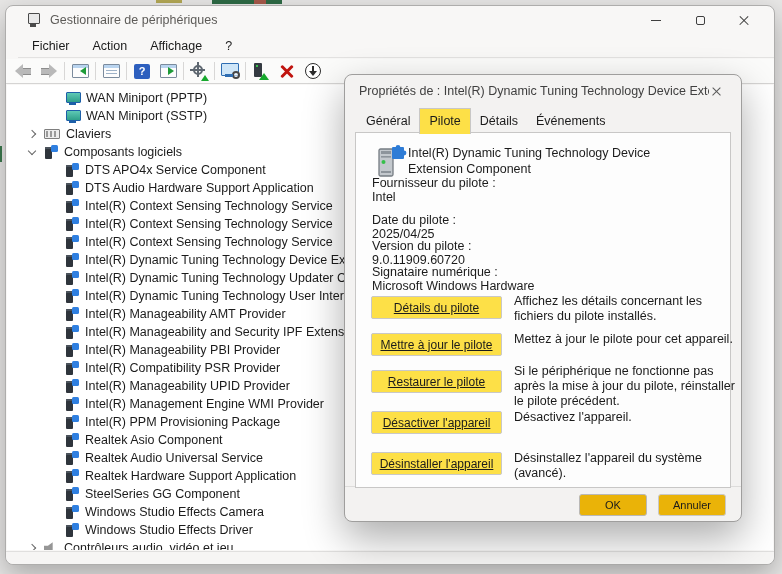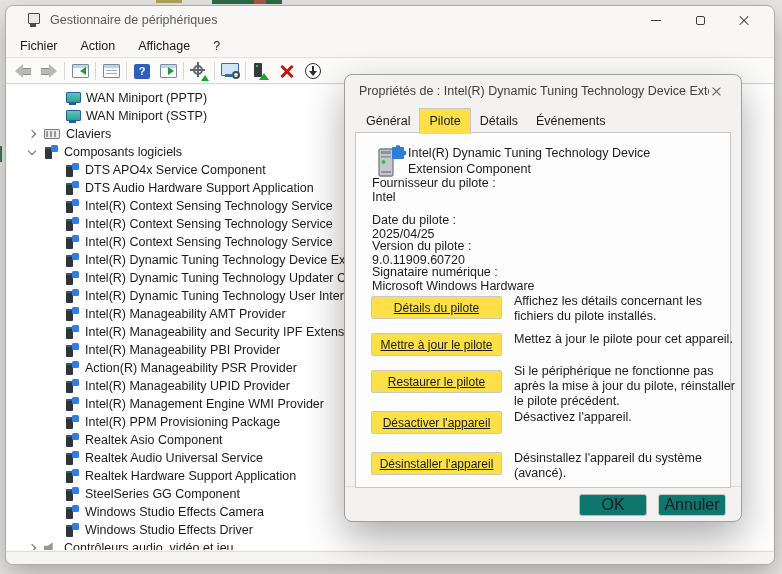--- a/index.html
+++ b/index.html
@@ -30,21 +30,21 @@
   .win-controls { position:absolute; right:8px; top:0; height:28px; display:flex; }
   .wc-btn { width:44px; height:28px; display:flex; align-items:center; justify-content:center; }
   .glyph-min { width:10px; height:1px; background:#3f3f3f; }
   .glyph-max { width:9px; height:9px; border:1px solid #3f3f3f; border-radius:2px; }
   .glyph-close { position:relative; width:12px; height:12px; }
   .glyph-close::before,.glyph-close::after { content:""; position:absolute; left:0; top:5.5px; width:12px; height:1.2px; background:#3f3f3f; }
   .glyph-close::before { transform:rotate(45deg); }
   .glyph-close::after  { transform:rotate(-45deg); }
 
   
-  .menubar { position:absolute; left:0; top:28px; right:0; height:24px; display:flex; align-items:center;
+  .menubar { position:absolute; left:12px; top:28px; right:0; height:24px; display:flex; align-items:center;
     border-bottom:1px solid #e3e2e1; }
   .menu-item { font-size:12.5px; padding:3px 10px; margin-left:3px; color:#1b1b1b; }
   .menu-item:first-child { margin-left:4px; }
 
   
   .toolbar { position:absolute; left:0; top:53px; right:0; height:25px; background:#fbfbfa;
     border-bottom:1px solid #d5d4d3; display:flex; align-items:center; padding-left:4px; }
   .tb-btn { width:26px; height:22px; display:flex; align-items:center; justify-content:center; }
   .tb-sep { width:1px; height:18px; background:#d8d7d6; margin:0 2px; }
 
@@ -155,22 +155,22 @@
   .fieldrow { position:absolute; left:16px; font-size:12.5px; }
   .f-label { display:inline-block; width:140px; vertical-align:top; }
   .f-value { display:inline-block; width:220px; vertical-align:top; line-height:15px; }
 
   .action-btn { position:absolute; left:15px; width:131px; height:23px; background:#fde047;
     border:1px solid #c9c8c7; border-radius:2px; font-size:12px; color:#1b1b1b;
     display:flex; align-items:center; justify-content:center; font-family:inherit;text-decoration:underline; }
   .action-desc { position:absolute; left:158px; width:226px; font-size:12.5px; line-height:15px; }
 
   .dlg-footer { position:absolute; left:0; right:0; bottom:0; height:35px; border-top:1px solid #dddcdb; }
-  .btn { position:absolute; width:68px; height:22px; background:#0f766e; border:1px solid #c9c8c7;
-    border-radius:3px; font-size:16px; display:flex; align-items:center; justify-content:center; font-family:inherit; color:#1b1b1b; }
+  .btn { position:absolute; width:68px; height:22px; background:#eab308; border:1px solid #c9c8c7;
+    border-radius:3px; font-size:11px; display:flex; align-items:center; justify-content:center; font-family:inherit; color:#1b1b1b; }
   .btn-ok { right:94px; top:7px; border-color:#b9b8b7; }
   .btn-cancel { right:15px; top:7px; }
 
   .big-dev-icon { width:36px; height:34px; flex:0 0 auto; }
 </style>
 </head>
 <body>
 
 <div class="artifact" style="left:156px;top:0;width:26px;height:3px;background:#b3a855;"></div>
 <div class="artifact" style="left:212px;top:0;width:42px;height:4px;background:#2e6b46;"></div>
@@ -317,21 +317,21 @@
       <div class="trow dev">
           <span class="ic-comp"></span>
           <span class="tlabel">Intel(R) Manageability and Security IPF Extension</span>
         </div>
       <div class="trow dev">
           <span class="ic-comp"></span>
           <span class="tlabel">Intel(R) Manageability PBI Provider</span>
         </div>
       <div class="trow dev">
           <span class="ic-comp"></span>
-          <span class="tlabel">Action(R) Manageability PSR Provider</span>
+          <span class="tlabel">Intel(R) Compatibility PSR Provider</span>
         </div>
       <div class="trow dev">
           <span class="ic-comp"></span>
           <span class="tlabel">Intel(R) Manageability UPID Provider</span>
         </div>
       <div class="trow dev">
           <span class="ic-comp"></span>
           <span class="tlabel">Intel(R) Management Engine WMI Provider</span>
         </div>
       <div class="trow dev">

